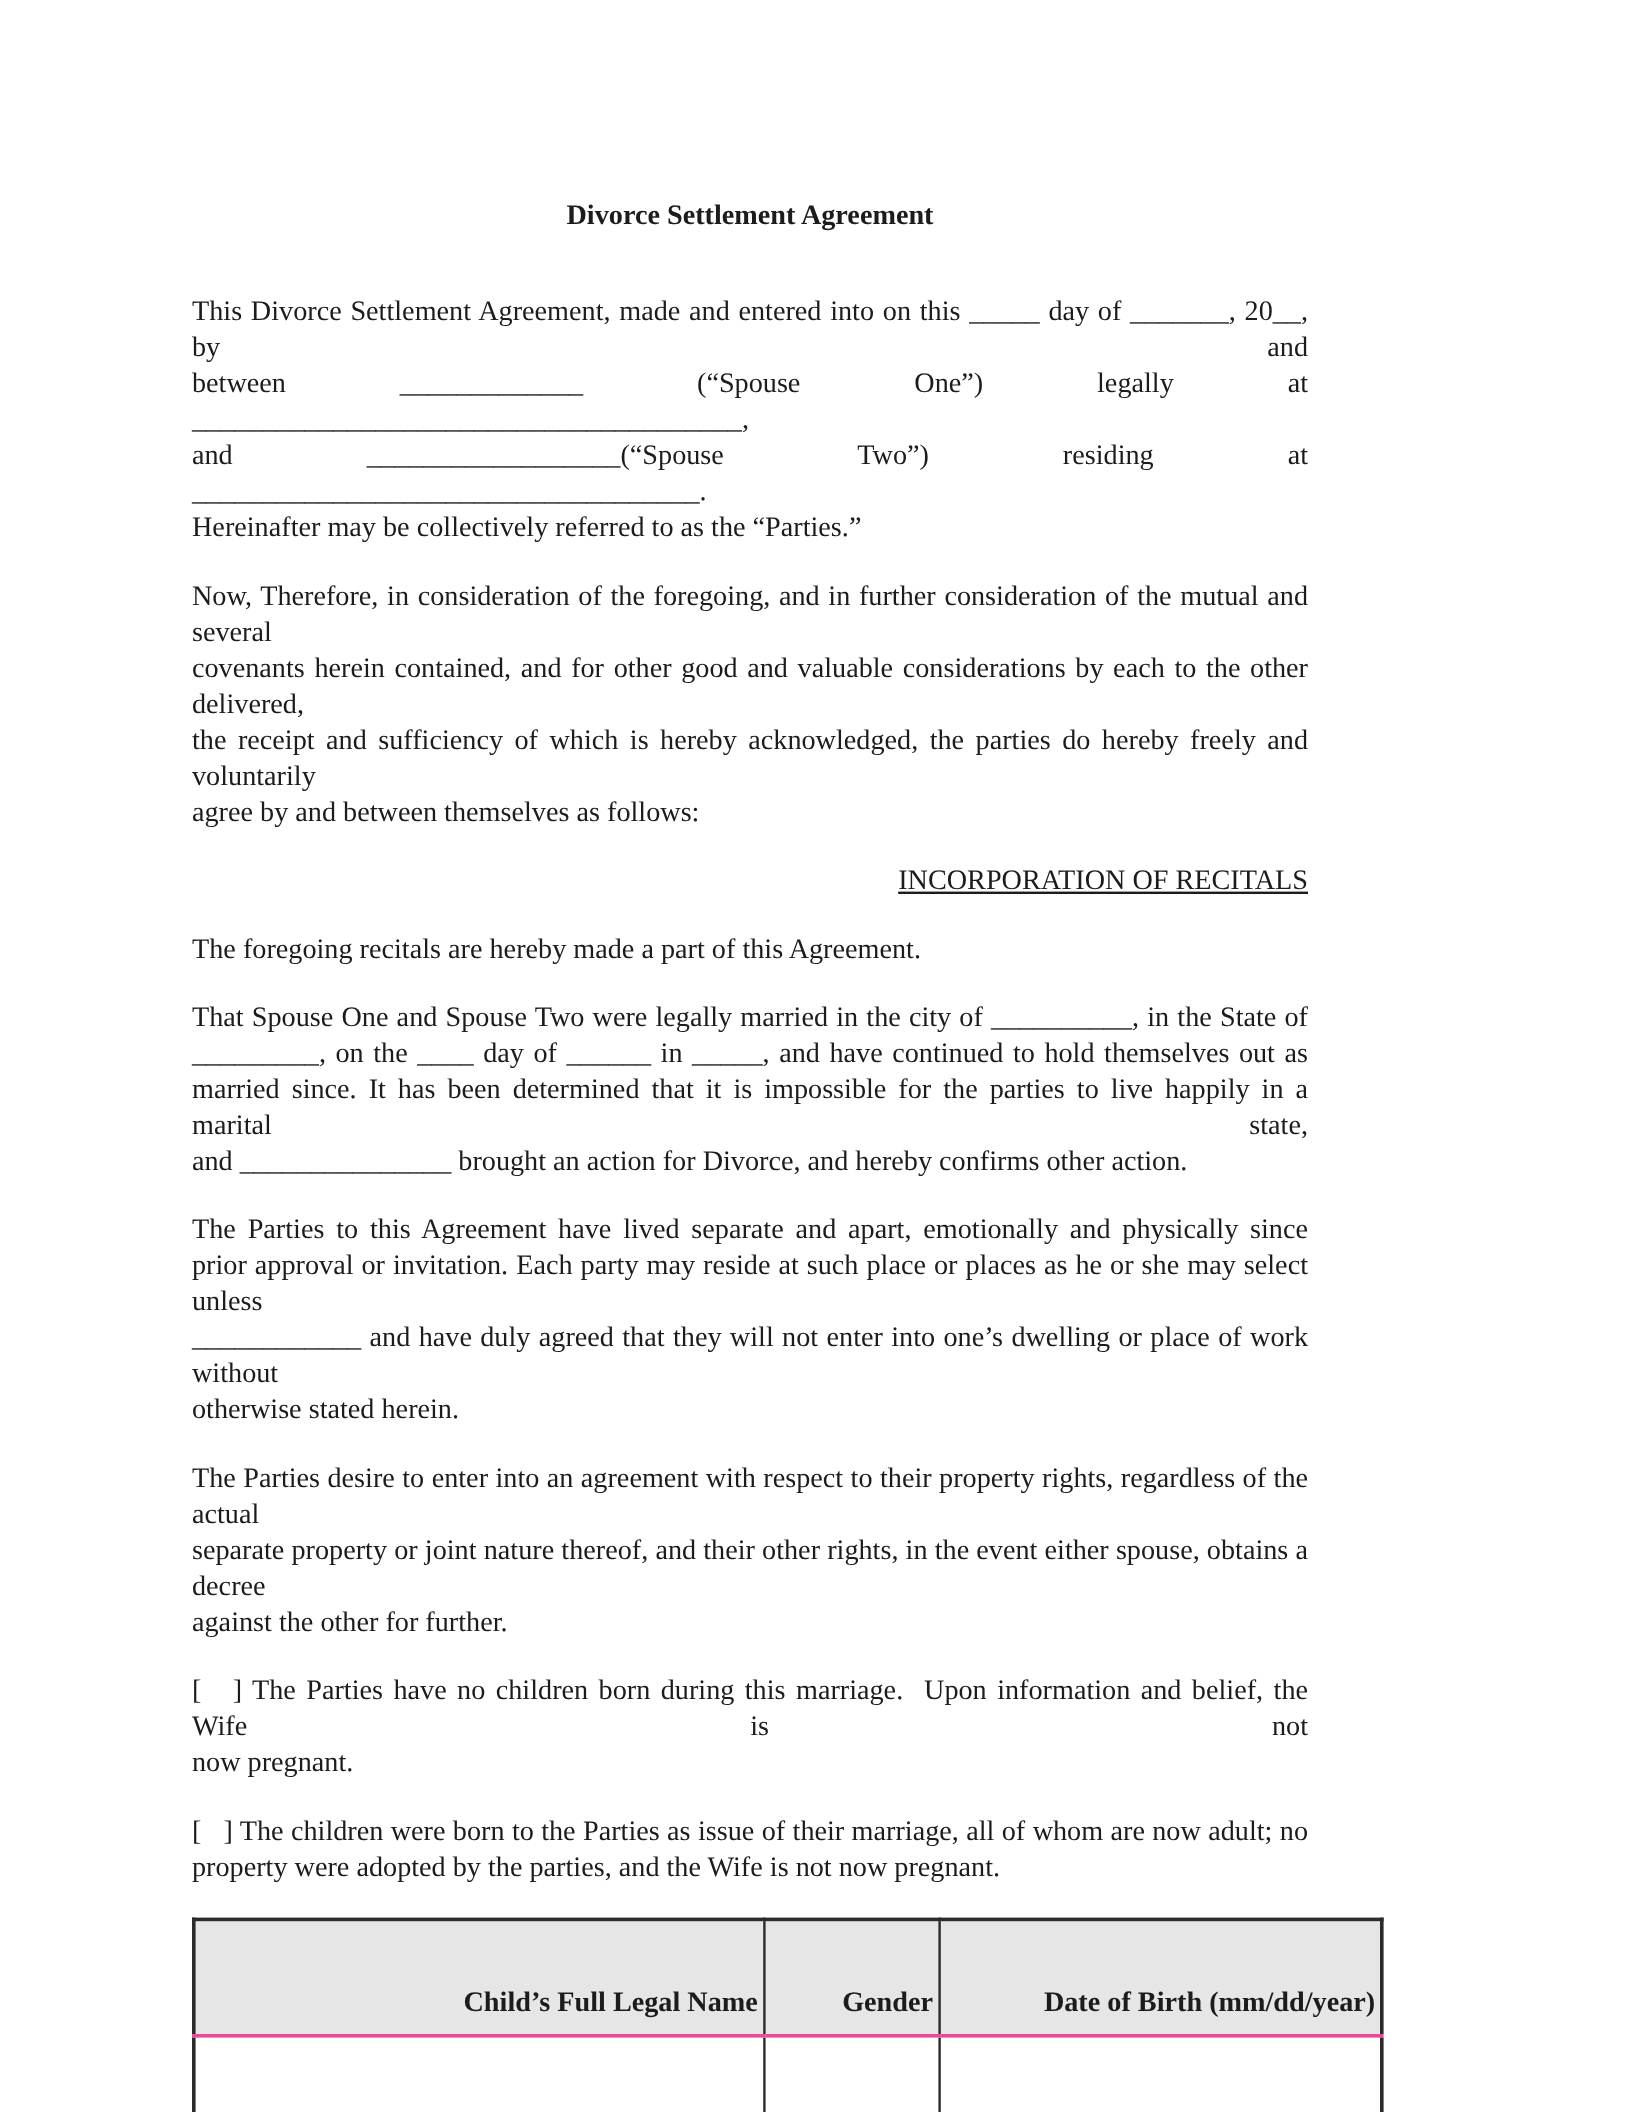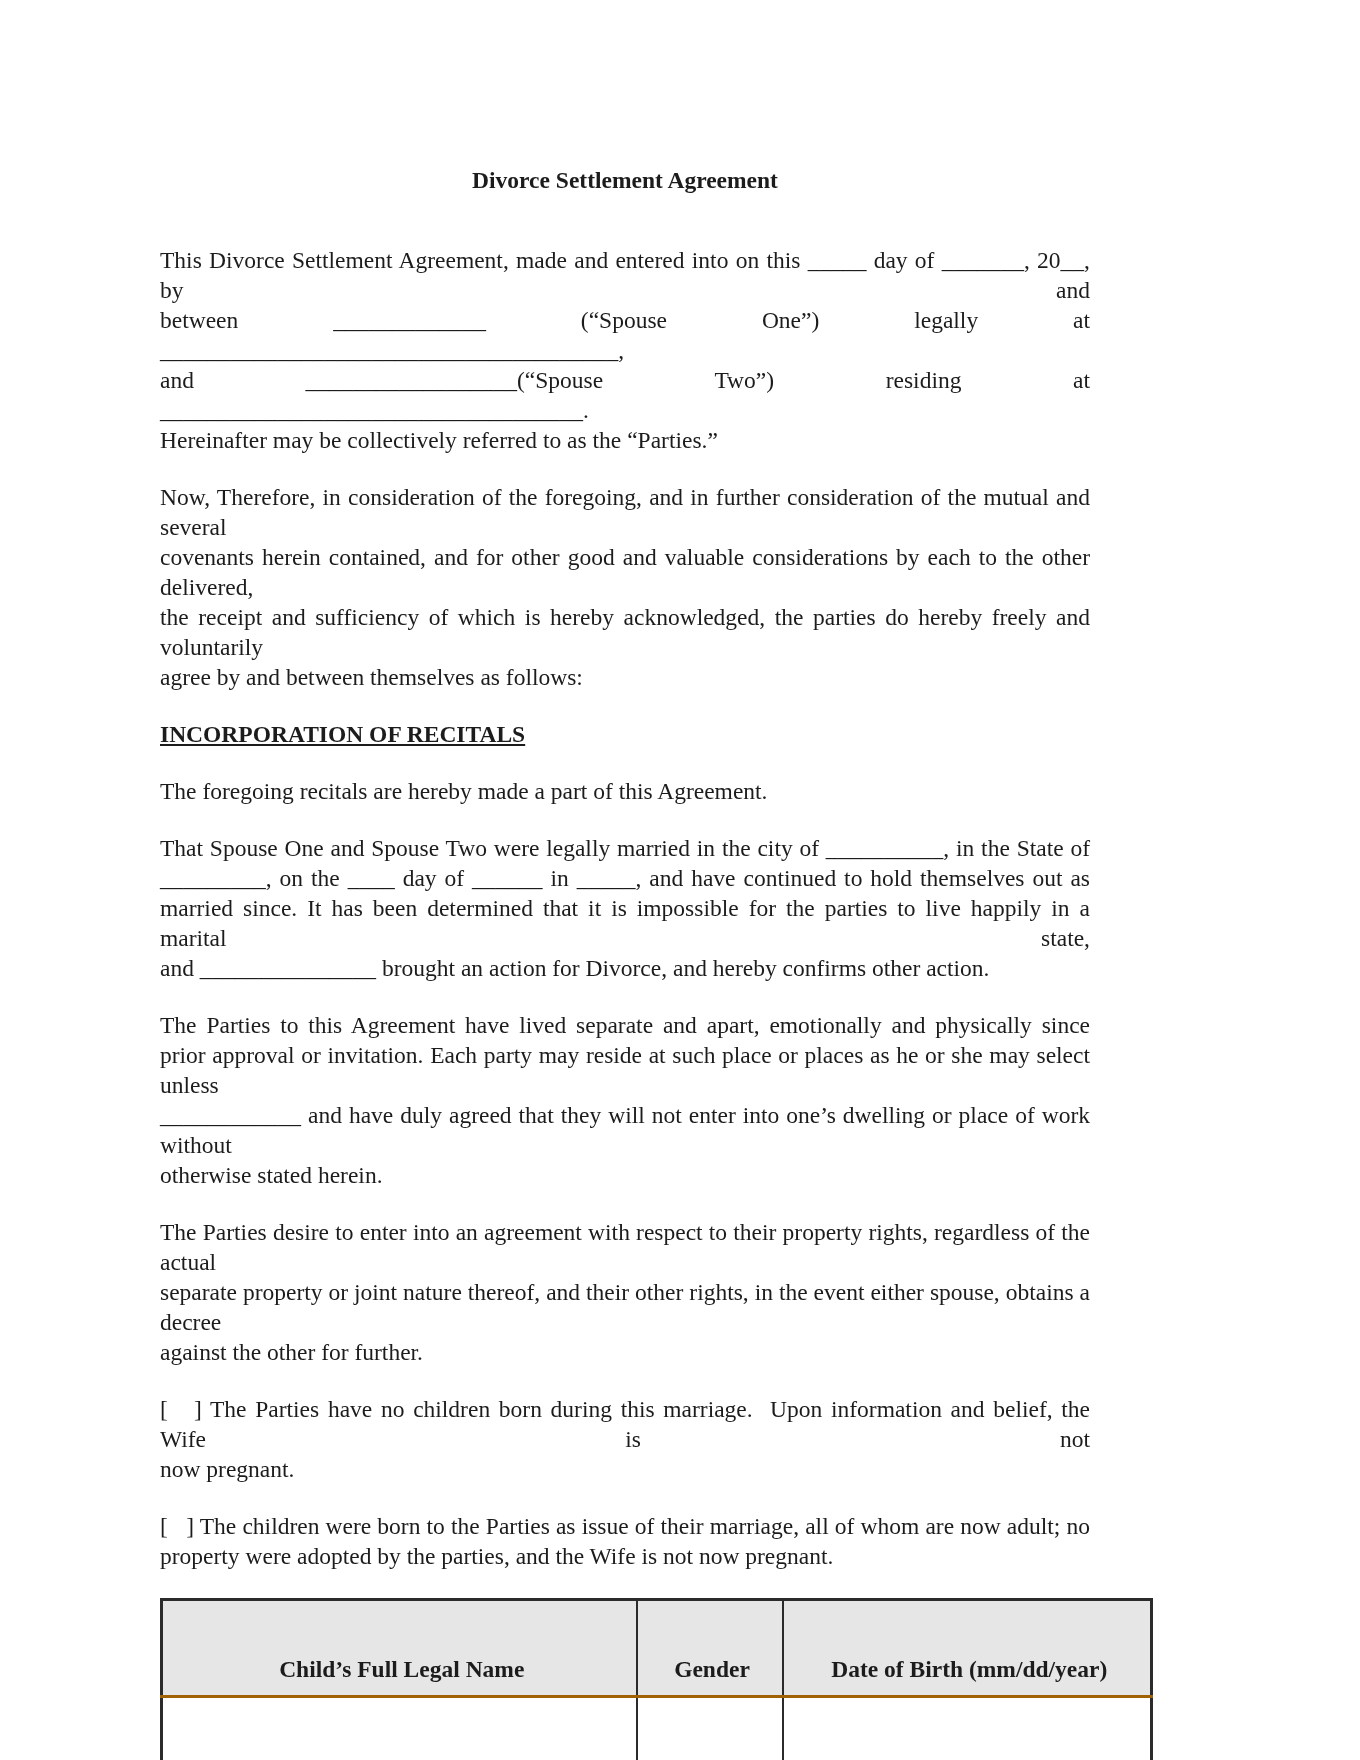--- a/index.html
+++ b/index.html
@@ -21,22 +21,22 @@
   }
   .doc-title {
     margin: 0 0 50px 0;
     text-align: center;
     font-weight: bold;
     line-height: 30px;
     font-size: 23.5px;
   }
   .section-heading {
     margin: 0 0 27px 0;
-    text-align: left;
-    font-weight: bold;
+    text-align: right;
+    font-weight: normal;
     text-decoration: underline;
     line-height: 30px;
     font-size: 23.5px;
   }
   .para {
     margin: 16px 0 27px 0;
   }
   .line {
     line-height: 30px;
     min-height: 30px;
@@ -49,26 +49,26 @@
   table.children-table {
     margin-top: 15px;
     border-collapse: collapse;
     table-layout: fixed;
     width: 990px;
     border: 3px solid #2b2b2b;
   }
   table.children-table th {
     background: #e6e6e6;
     font-weight: bold;
-    text-align: center;
+    text-align: right;
     vertical-align: bottom;
     height: 82px;
     padding: 0 4px 12px 9px;
     border-left: 2px solid #2b2b2b;
-    border-bottom: 3px solid #a16207;
+    border-bottom: 3px solid #ec4899;
     font-size: 23.5px;
   }
   table.children-table td {
     height: 81px;
     padding: 0 4px 0 9px;
     border-left: 2px solid #2b2b2b;
     border-bottom: 3px solid #4f4f4f;
     background: #ffffff;
   }
   table.children-table th:first-child,

